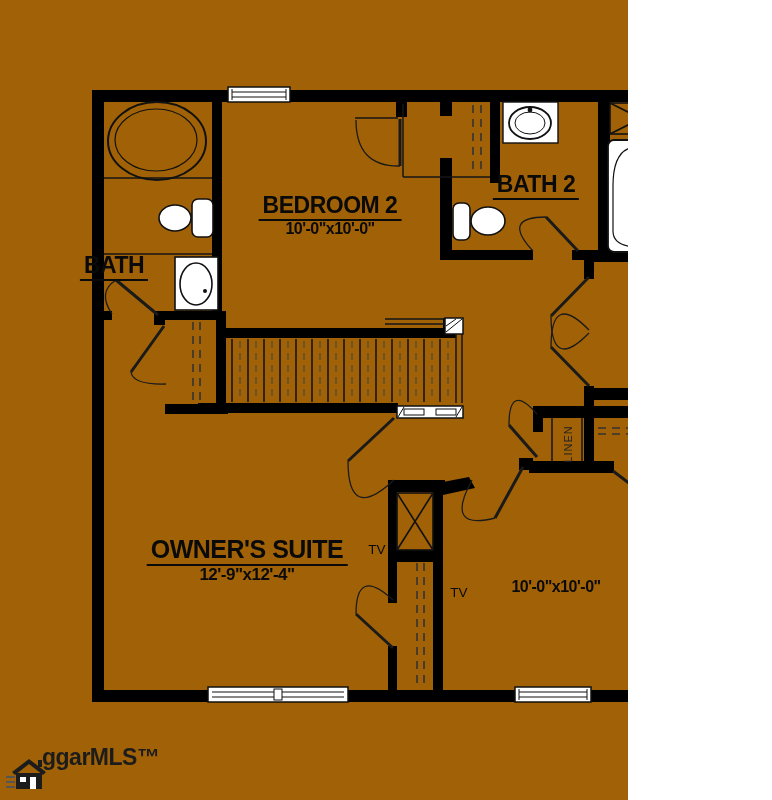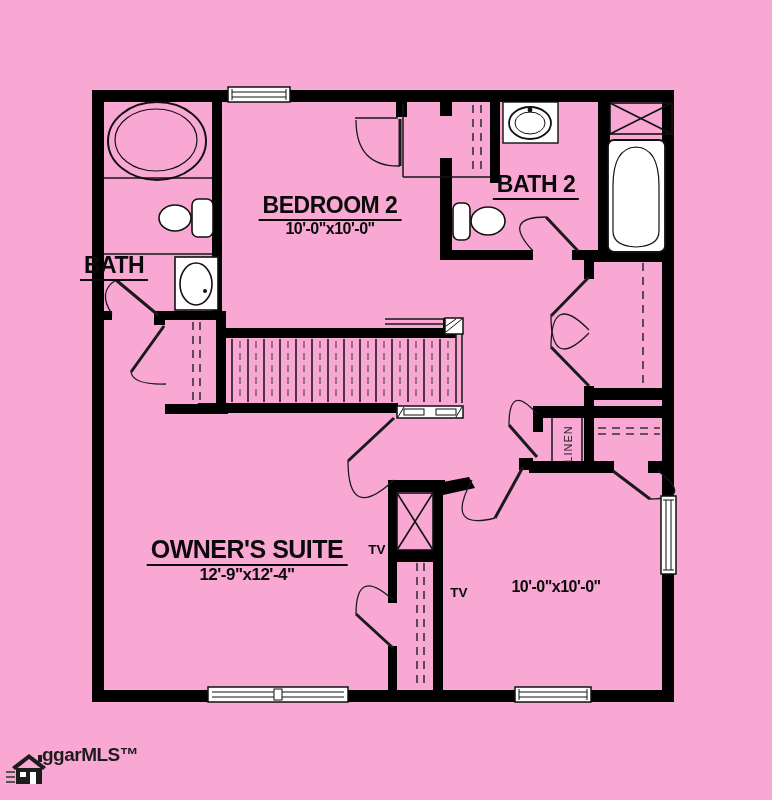--- a/index.html
+++ b/index.html
@@ -1,28 +1,28 @@
 <!DOCTYPE html>
 <html><head>
 <meta charset="utf-8">
 <style>
   html,body{margin:0;padding:0;background:#fff;}
-  #canvas{position:relative;width:772px;height:800px;background:#f9a8d4;overflow:hidden;
+  #canvas{position:relative;width:628px;height:800px;background:#a16207;overflow:hidden;
           font-family:"Liberation Sans",sans-serif;}
   #plan-svg{position:absolute;left:0;top:0;}
   .lbl{position:absolute;color:#0a0a0a;text-align:center;transform:translate(-50%,0);
        font-weight:bold;letter-spacing:-0.5px;line-height:1.05;white-space:nowrap;}
   .room-name{display:inline-block;border-bottom:2.5px solid #0a0a0a;padding:0 4px 2px;}
   .room-dims{font-weight:bold;margin-top:2px;}
   .fs-23{font-size:23px;} .fs-25{font-size:25px;} .fs-16{font-size:16px;} .fs-17{font-size:17px;}
-  .tv{position:absolute;font-size:13.5px;font-weight:bold;color:#0a0a0a;transform:translate(-50%,-50%);}
+  .tv{position:absolute;font-size:13.5px;font-weight:normal;color:#0a0a0a;transform:translate(-50%,-50%);}
   .linen{position:absolute;font-size:11px;font-weight:normal;color:#222;letter-spacing:1px;
          transform:translate(-50%,-50%) rotate(-90deg);}
   #watermark{position:absolute;left:5px;top:744px;display:flex;align-items:flex-end;}
-  #wm-text{font-size:19px;font-weight:bold;color:#1c1c1c;letter-spacing:-0.5px;margin-left:-7px;margin-bottom:20px;}
+  #wm-text{font-size:23px;font-weight:bold;color:#1c1c1c;letter-spacing:-0.5px;margin-left:-7px;margin-bottom:20px;}
 </style>
 </head>
 <body>
 
 <div id="canvas">
 
 <svg id="plan-svg" width="772" height="800" viewBox="0 0 772 800">
 
   <g fill="#000">
 

